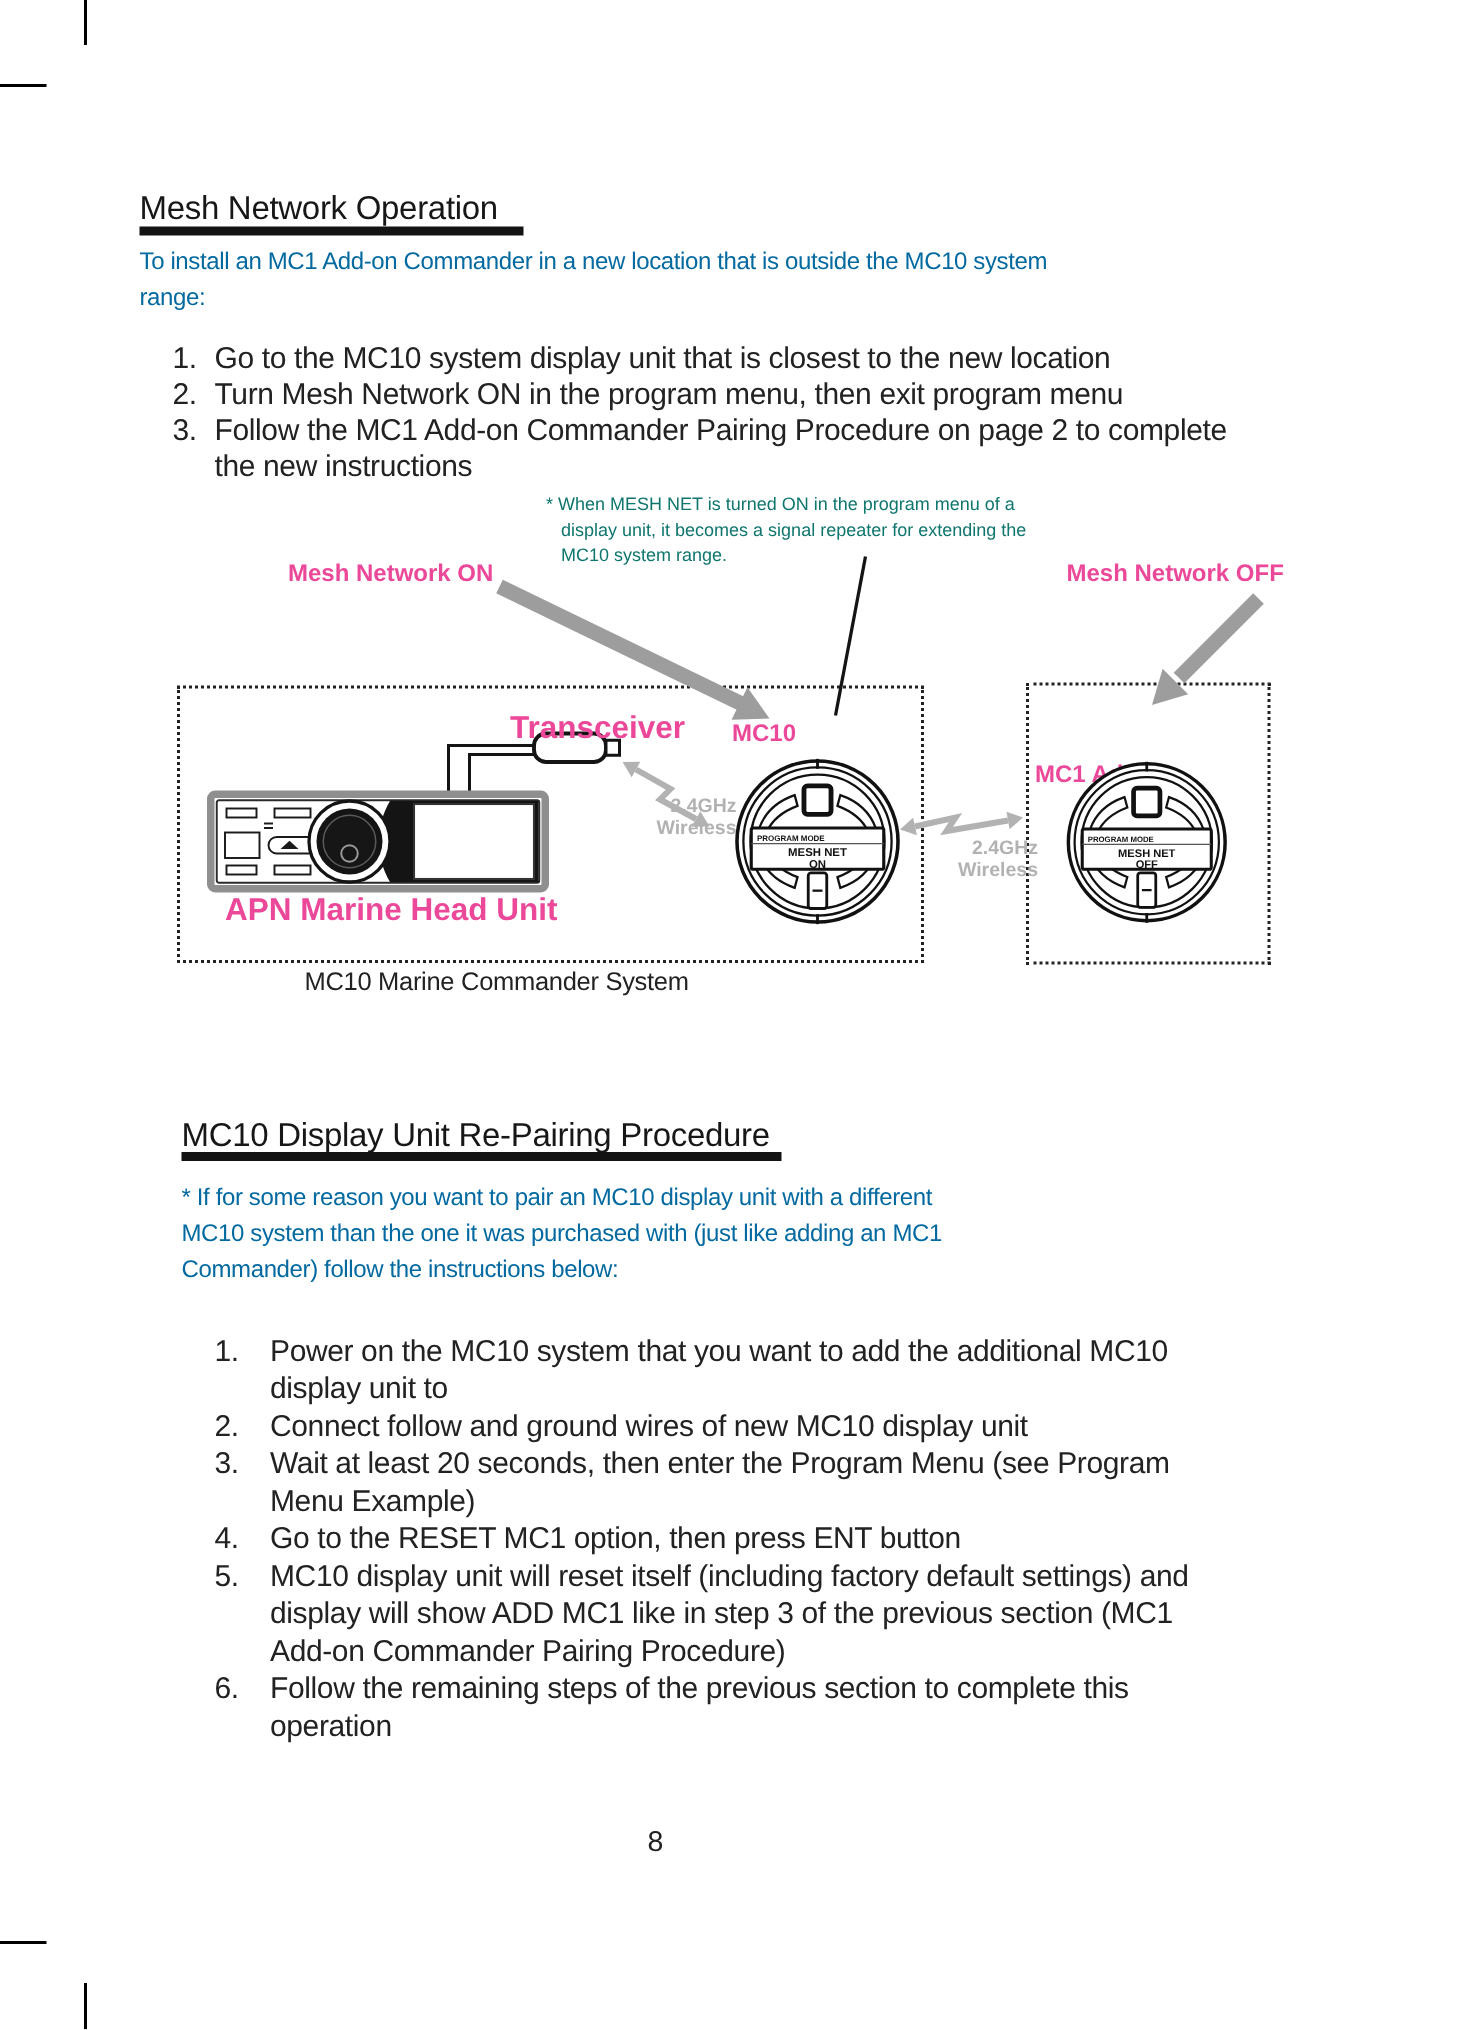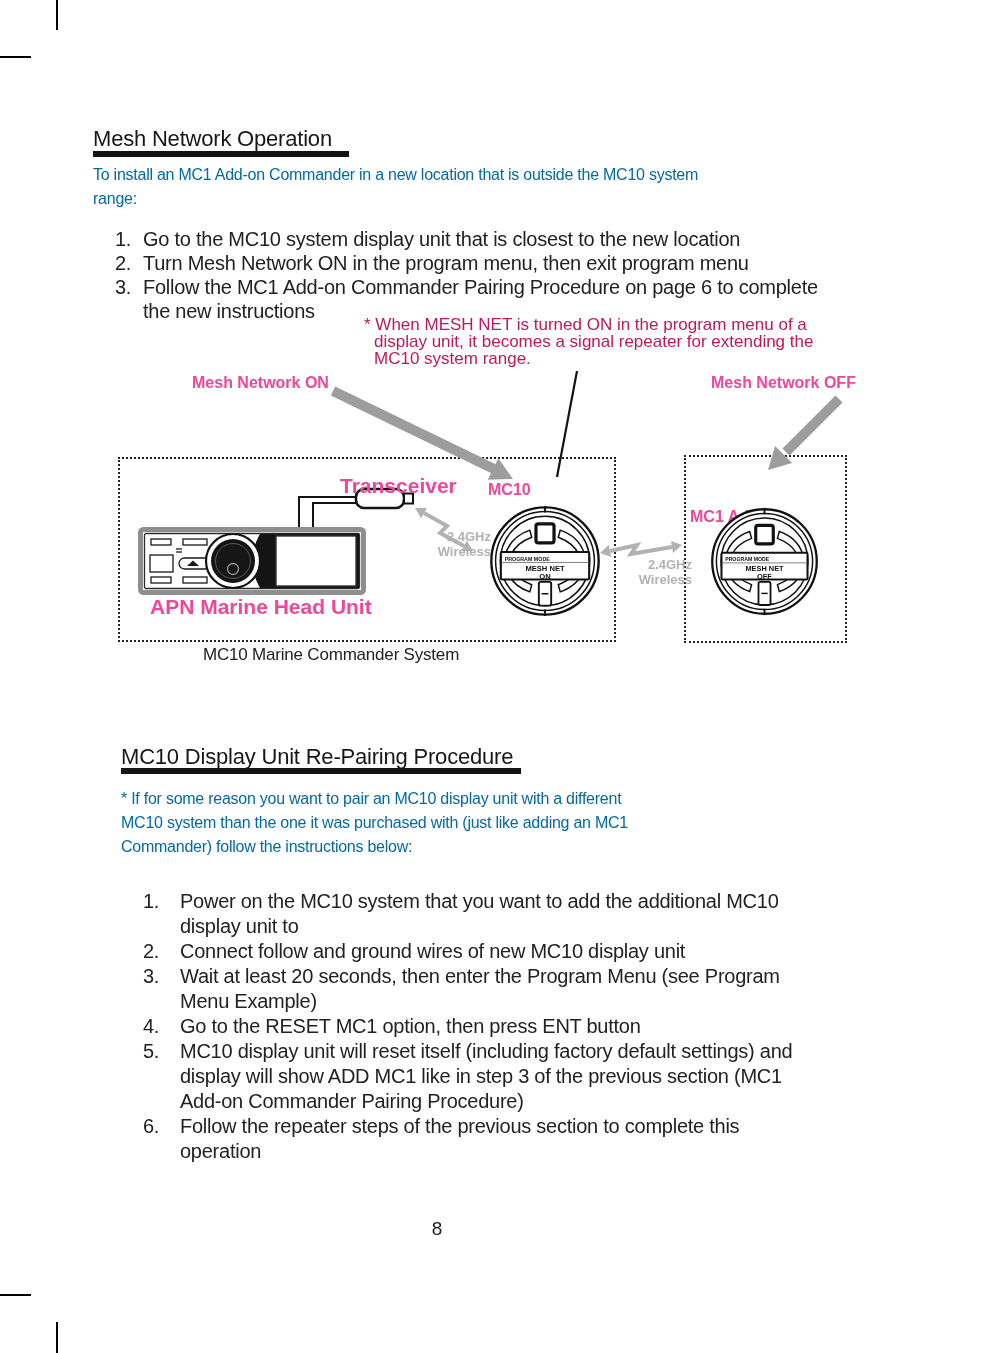--- a/index.html
+++ b/index.html
@@ -12,21 +12,21 @@
   
   .btxt{position:absolute;font-size:16px;line-height:24px;letter-spacing:-0.25px;white-space:nowrap;color:#0369a1;}
   .steps{position:absolute;font-size:20px;letter-spacing:-0.25px;color:#222;white-space:nowrap;}
   .steps.s1{line-height:24px;}
   .steps.s2{line-height:25px;}
   .step{position:relative;}
   .s1 .step{padding-left:28px;}
   .s2 .step{padding-left:37px;}
   .step .num{position:absolute;left:0;top:0;}
   
-  .note{position:absolute;left:364px;top:316px;font-size:17px;line-height:17.2px;white-space:nowrap;color:#be185d;}
+  .note{position:absolute;left:364px;top:328px;font-size:12px;line-height:17.2px;white-space:nowrap;color:#0f766e;}
   .note .cont{padding-left:10px;}
   .dlabel{position:absolute;font-weight:bold;font-size:16px;white-space:nowrap;color:#ec4899;}
   .dlabel.small{font-size:21px;}
   .ctr{text-align:left;}
   .dashed-box{position:absolute;border:2px dotted #222;background:transparent;}
   .wireless{position:absolute;width:84px;text-align:right;color:#b2b2b2;font-weight:bold;
             font-size:13px;line-height:14.5px;white-space:nowrap;}
   .caption{position:absolute;font-size:17px;letter-spacing:-0.2px;color:#222;white-space:nowrap;}
   .pagenum{position:absolute;left:0;right:0;top:1218px;text-align:center;font-size:19px;color:#222;}
   svg{position:absolute;overflow:visible;}
@@ -59,21 +59,21 @@
     <div class="step">
       <span class="num">1.</span>
       <div>Go to the MC10 system display unit that is closest to the new location</div>
     </div>
     <div class="step">
       <span class="num">2.</span>
       <div>Turn Mesh Network ON in the program menu, then exit program menu</div>
     </div>
     <div class="step">
       <span class="num">3.</span>
-      <div>Follow the MC1 Add-on Commander Pairing Procedure on page 6 to complete</div>
+      <div>Follow the MC1 Add-on Commander Pairing Procedure on page 2 to complete</div>
       <div>the new instructions</div>
     </div>
   </div>
 
   <div class="note">
     <div>* When MESH NET is turned ON in the program menu of a</div>
     <div class="cont">display unit, it becomes a signal repeater for extending the</div>
     <div class="cont">MC10 system range.</div>
   </div>
 
@@ -230,20 +230,20 @@
       <div>Go to the RESET MC1 option, then press ENT button</div>
     </div>
     <div class="step">
       <span class="num">5.</span>
       <div>MC10 display unit will reset itself (including factory default settings) and</div>
       <div>display will show ADD MC1 like in step 3 of the previous section (MC1</div>
       <div>Add-on Commander Pairing Procedure)</div>
     </div>
     <div class="step">
       <span class="num">6.</span>
-      <div>Follow the repeater steps of the previous section to complete this</div>
+      <div>Follow the remaining steps of the previous section to complete this</div>
       <div>operation</div>
     </div>
   </div>
 
   <div class="pagenum">8</div>
 
 </div>
 
 </body></html>

